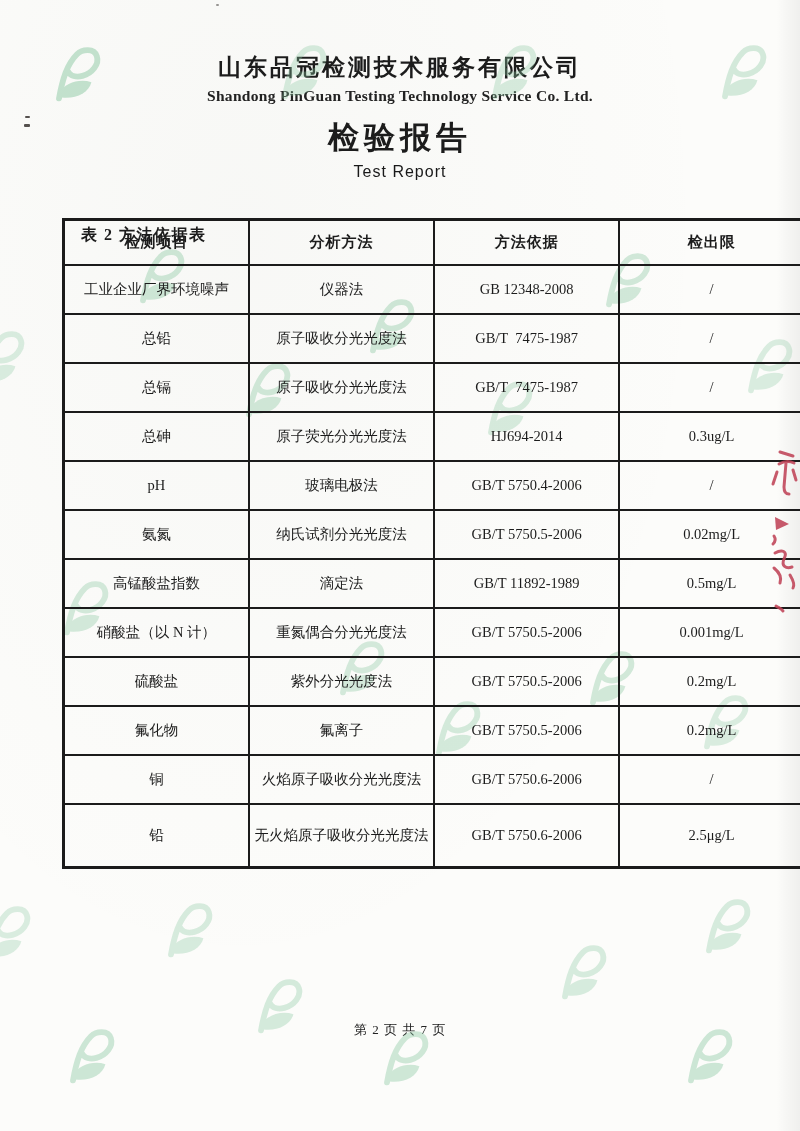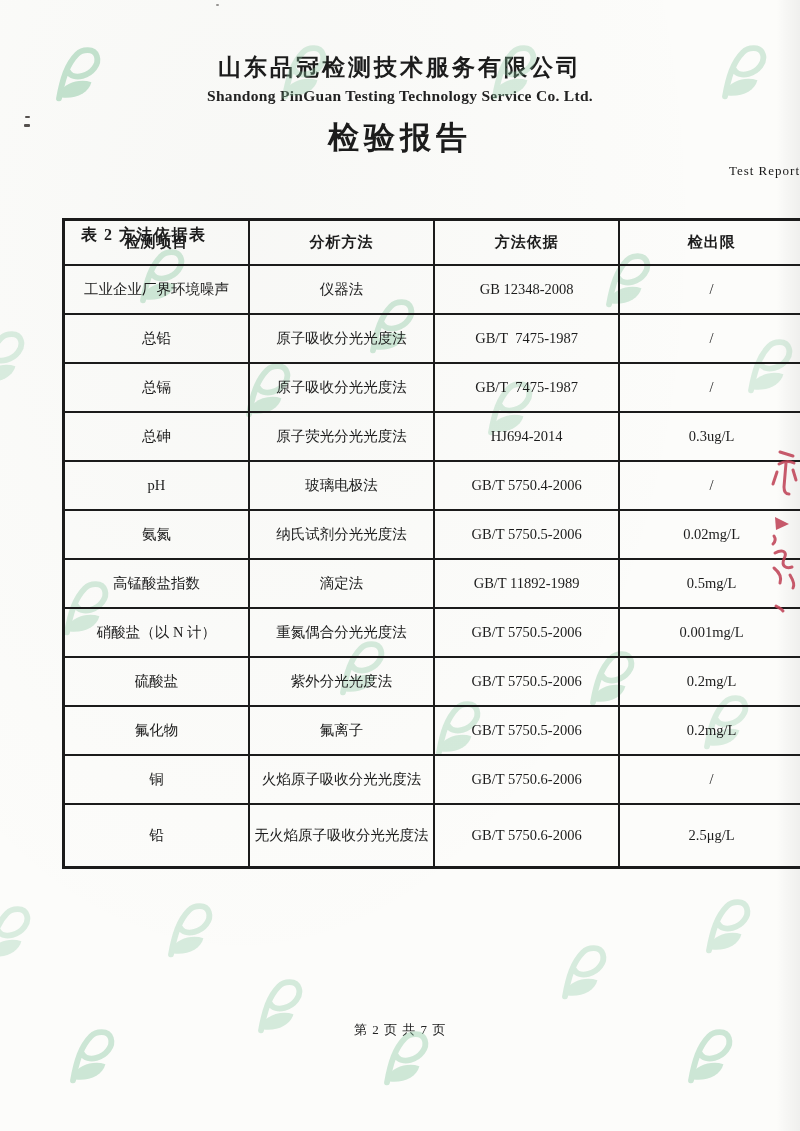--- a/index.html
+++ b/index.html
@@ -17,21 +17,21 @@
       var(--paper);
     overflow:hidden;
     font-family:"Liberation Serif","DejaVu Serif",serif;
     color:#1c1c1c;
   }
   .abs{position:absolute;}
   .centered{left:0;width:800px;text-align:center;}
   .company-cn{top:52px;font-size:23px;font-weight:bold;letter-spacing:3px;}
   .company-en{top:87px;font-size:15.5px;font-weight:bold;letter-spacing:0.3px;color:#222;}
   .title-cn{top:117px;font-size:31px;font-weight:bold;letter-spacing:5px;}
-  .title-en{top:163px;font-size:13px;letter-spacing:1px;font-family:Liberation Serif, serif;color:#191919;text-align:right;}
+  .title-en{top:163px;font-size:16px;letter-spacing:1px;font-family:Liberation Sans, sans-serif;color:#191919;}
   .caption{left:81px;top:193px;font-size:16px;font-weight:bold;letter-spacing:1.5px;margin-top:32px;}
   table.methods{
     position:absolute;left:62px;top:218px;width:744px;
     border-collapse:collapse;table-layout:fixed;
     border:3px solid var(--border);
     z-index:2;background:transparent;
   }
   table.methods th,table.methods td{
     border:2px solid var(--border);
     text-align:center;vertical-align:middle;

